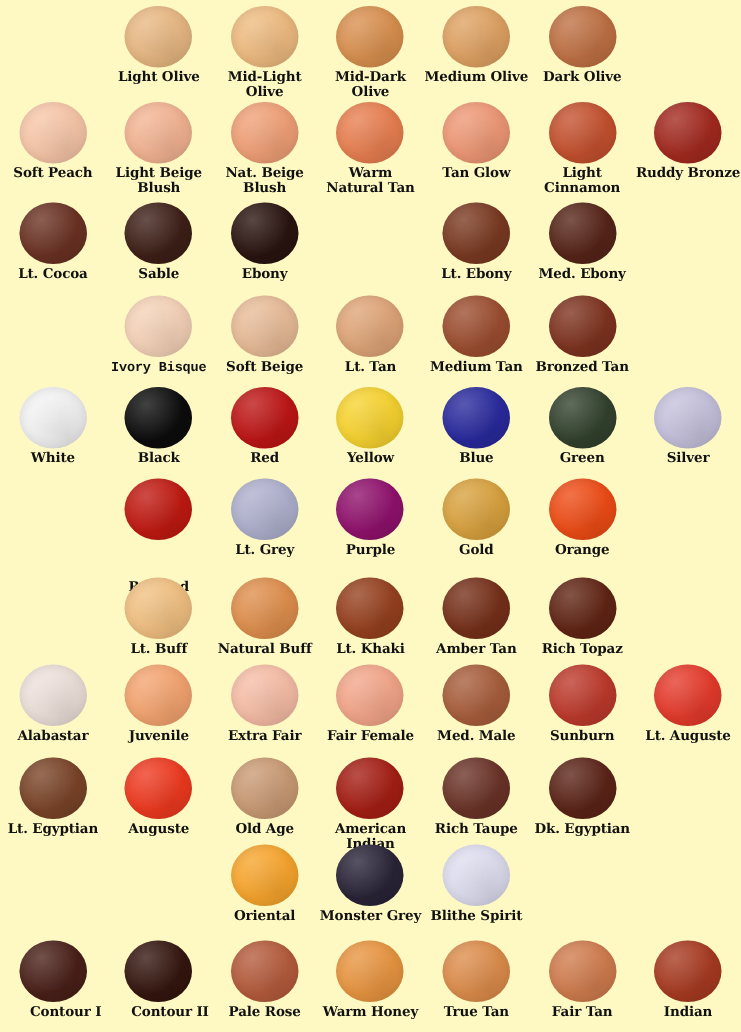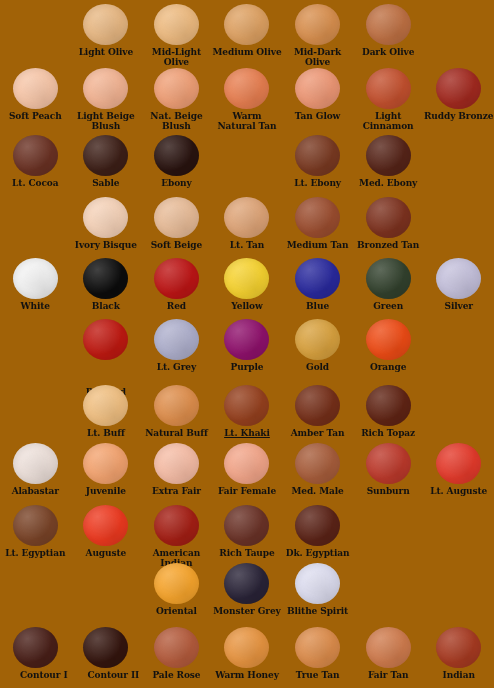--- a/index.html
+++ b/index.html
@@ -62,43 +62,43 @@
     color: #111111;
     text-align: center;
     letter-spacing: -0.1px;
     max-width: 70px;
     word-wrap: break-word;
   }
 </style>
 </head>
 <body>
 
-<div id="chart" style="background: #a16207;">
+<div id="chart" style="background: #fef9c3;">
     <div class="swatch-row" style="top: 4px;">
       <div class="cell empty">
         <div class="disc"></div>
         <div class="caption" style="color: rgb(17, 17, 17);"></div>
       </div>
       <div class="cell">
         <div class="disc" title="Light Olive" style="background: rgb(232, 184, 131);"></div>
         <div class="caption" style="color: rgb(17, 17, 17);">Light Olive</div>
       </div>
       <div class="cell">
         <div class="disc" title="Mid-Light Olive" style="background: rgb(238, 187, 128);"></div>
         <div class="caption" style="color: rgb(17, 17, 17);">Mid-Light Olive</div>
       </div>
       <div class="cell">
+        <div class="disc" title="Mid-Dark Olive" style="background: rgb(217, 144, 79);"></div>
+        <div class="caption" style="color: rgb(17, 17, 17);">Mid-Dark Olive</div>
+      </div>
+      <div class="cell">
         <div class="disc" title="Medium Olive" style="background: rgb(223, 162, 99);"></div>
         <div class="caption" style="color: rgb(17, 17, 17);">Medium Olive</div>
       </div>
       <div class="cell">
-        <div class="disc" title="Mid-Dark Olive" style="background: rgb(217, 144, 79);"></div>
-        <div class="caption" style="color: rgb(17, 17, 17);">Mid-Dark Olive</div>
-      </div>
-      <div class="cell">
         <div class="disc" title="Dark Olive" style="background: rgb(191, 113, 68);"></div>
         <div class="caption" style="color: rgb(17, 17, 17);">Dark Olive</div>
       </div>
       <div class="cell empty">
         <div class="disc"></div>
         <div class="caption" style="color: rgb(17, 17, 17);"></div>
       </div>
     </div>
     <div class="swatch-row" style="top: 68px;">
       <div class="cell">
@@ -160,21 +160,21 @@
         <div class="caption" style="color: rgb(17, 17, 17);"></div>
       </div>
     </div>
     <div class="swatch-row" style="top: 197px;">
       <div class="cell empty">
         <div class="disc"></div>
         <div class="caption" style="color: rgb(17, 17, 17);"></div>
       </div>
       <div class="cell">
         <div class="disc" title="Ivory Bisque" style="background: rgb(245, 210, 184);"></div>
-        <div class="caption" style="color: rgb(17, 17, 17);">Ivory Bisque</div>
+        <div class="caption" style="color: rgb(17, 17, 17); font-family: Liberation Mono, monospace;">Ivory Bisque</div>
       </div>
       <div class="cell">
         <div class="disc" title="Soft Beige" style="background: rgb(232, 188, 152);"></div>
         <div class="caption" style="color: rgb(17, 17, 17);">Soft Beige</div>
       </div>
       <div class="cell">
         <div class="disc" title="Lt. Tan" style="background: rgb(223, 165, 120);"></div>
         <div class="caption" style="color: rgb(17, 17, 17);">Lt. Tan</div>
       </div>
       <div class="cell">
@@ -258,21 +258,21 @@
       <div class="cell">
         <div class="disc" title="Lt. Buff" style="background: rgb(241, 192, 130);"></div>
         <div class="caption" style="color: rgb(17, 17, 17);">Lt. Buff</div>
       </div>
       <div class="cell">
         <div class="disc" title="Natural Buff" style="background: rgb(223, 143, 77);"></div>
         <div class="caption" style="color: rgb(17, 17, 17);">Natural Buff</div>
       </div>
       <div class="cell">
         <div class="disc" title="Lt. Khaki" style="background: rgb(150, 65, 31);"></div>
-        <div class="caption" style="color: rgb(17, 17, 17); text-decoration: underline;">Lt. Khaki</div>
+        <div class="caption" style="color: rgb(17, 17, 17);">Lt. Khaki</div>
       </div>
       <div class="cell">
         <div class="disc" title="Amber Tan" style="background: rgb(118, 48, 26);"></div>
         <div class="caption" style="color: rgb(17, 17, 17);">Amber Tan</div>
       </div>
       <div class="cell">
         <div class="disc" title="Rich Topaz" style="background: rgb(97, 37, 21);"></div>
         <div class="caption" style="color: rgb(17, 17, 17);">Rich Topaz</div>
       </div>
       <div class="cell empty">
@@ -311,20 +311,24 @@
       </div>
     </div>
     <div class="swatch-row" style="top: 505px;">
       <div class="cell">
         <div class="disc" title="Lt. Egyptian" style="background: rgb(122, 68, 40);"></div>
         <div class="caption" style="color: rgb(17, 17, 17);">Lt. Egyptian</div>
       </div>
       <div class="cell">
         <div class="disc" title="Auguste" style="background: rgb(238, 58, 32);"></div>
         <div class="caption" style="color: rgb(17, 17, 17);">Auguste</div>
+      </div>
+      <div class="cell">
+        <div class="disc" title="Old Age" style="background: rgb(202, 155, 117);"></div>
+        <div class="caption" style="color: rgb(17, 17, 17);">Old Age</div>
       </div>
       <div class="cell">
         <div class="disc" title="American Indian" style="background: rgb(165, 31, 21);"></div>
         <div class="caption" style="color: rgb(17, 17, 17);">American Indian</div>
       </div>
       <div class="cell">
         <div class="disc" title="Rich Taupe" style="background: rgb(107, 51, 40);"></div>
         <div class="caption" style="color: rgb(17, 17, 17);">Rich Taupe</div>
       </div>
       <div class="cell">

